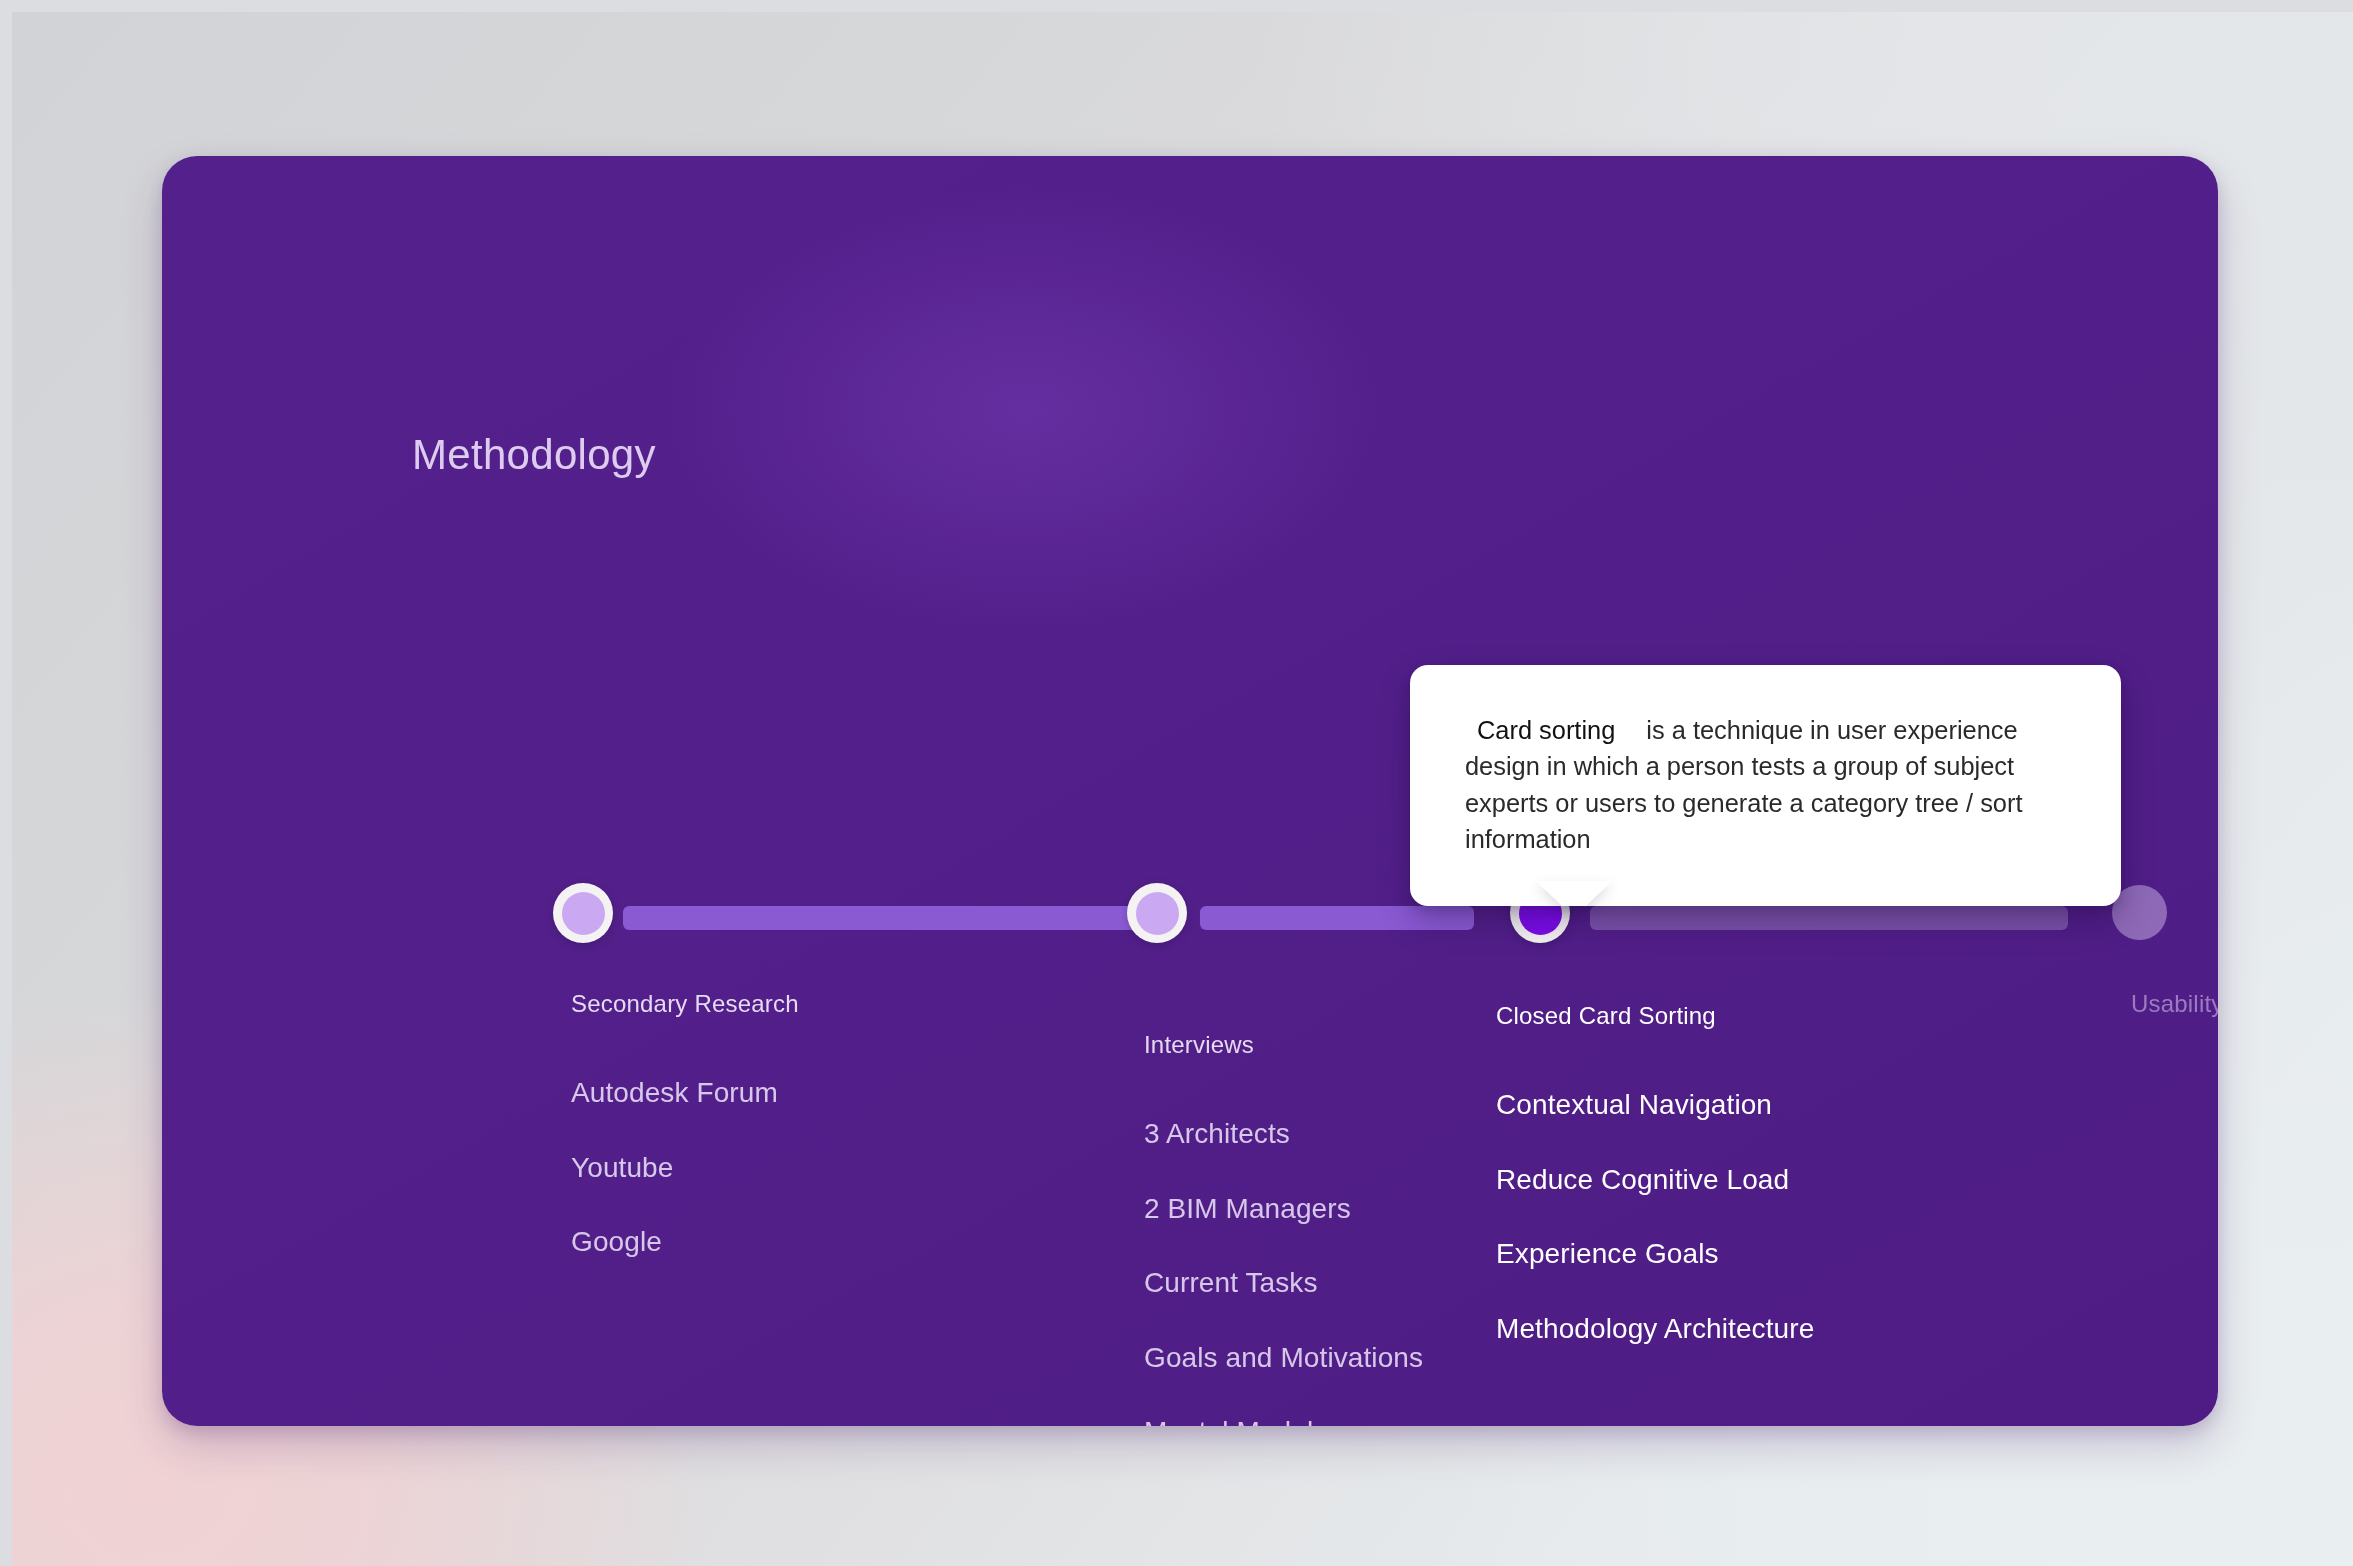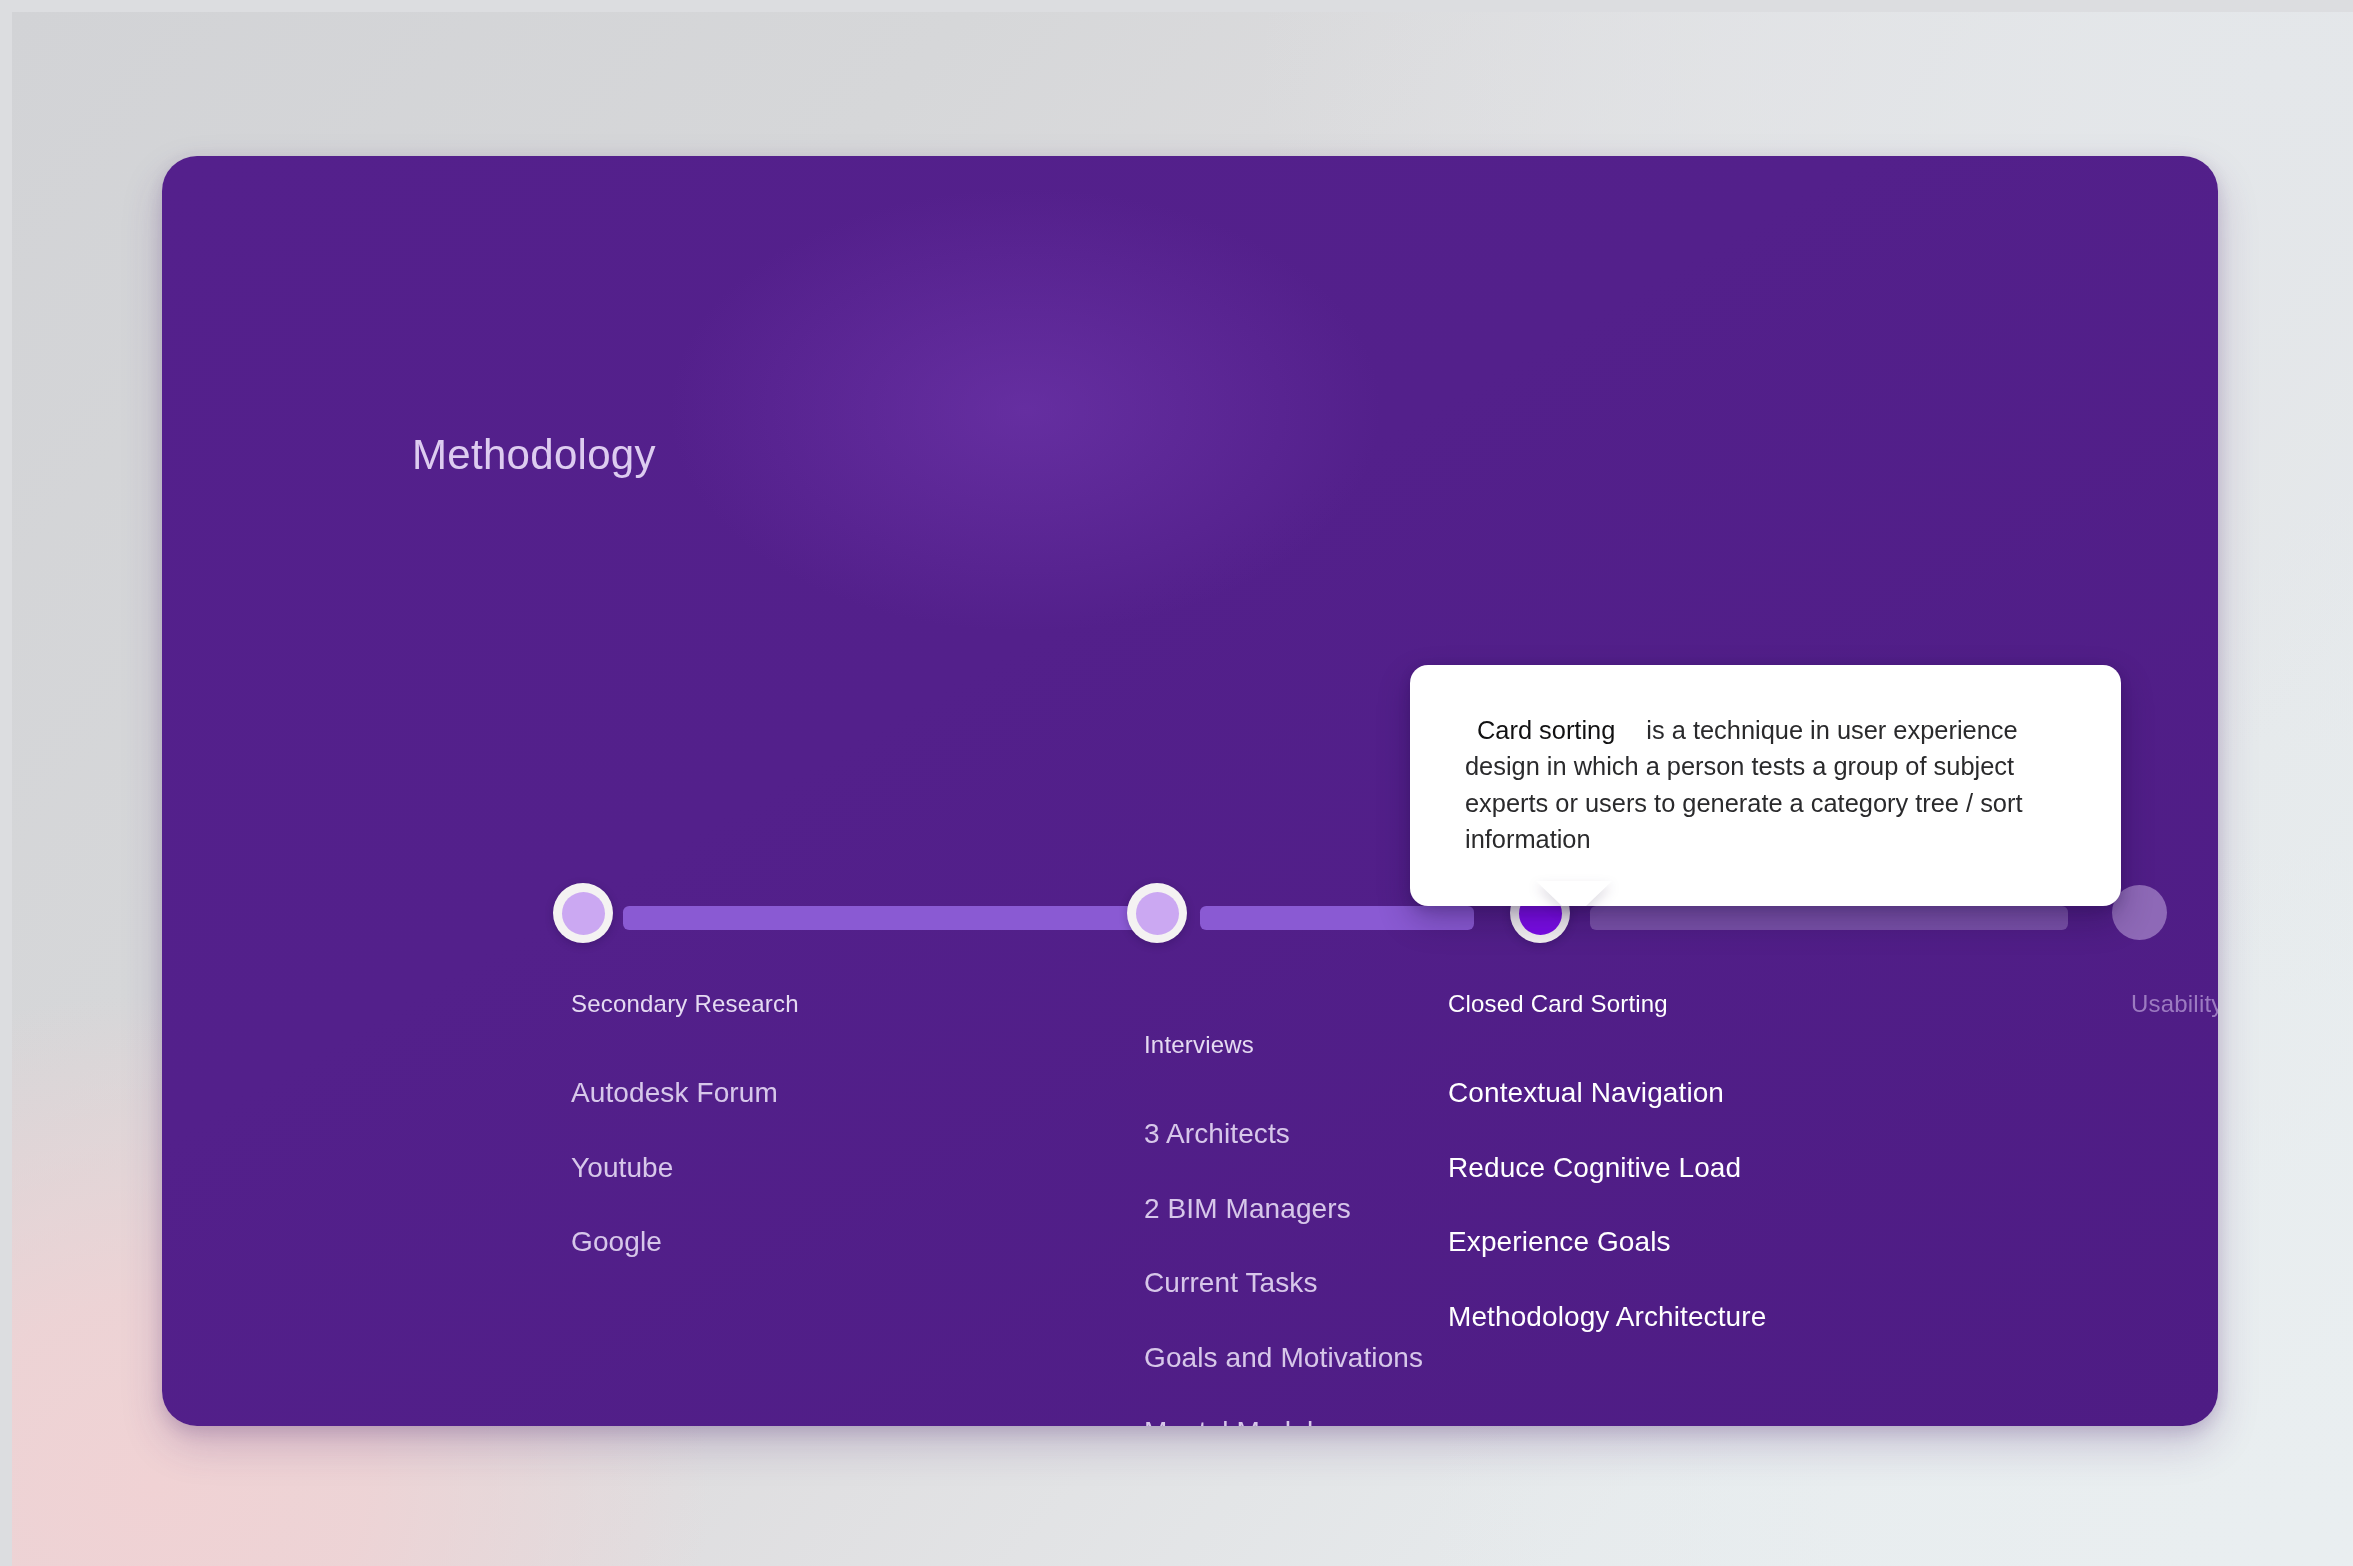--- a/index.html
+++ b/index.html
@@ -217,21 +217,21 @@
 
   <div class="stage" style="left:958px;margin-top:41px;">
     <div class="stage-title">Interviews</div>
     <div class="stage-item">3 Architects</div>
     <div class="stage-item">2 BIM Managers</div>
     <div class="stage-item">Current Tasks</div>
     <div class="stage-item">Goals and Motivations</div>
     <div class="stage-item">Mental Model</div>
   </div>
 
-  <div class="stage is-active" style="left:1262px;">
+  <div class="stage is-active" style="left:1310px;margin-top:12px;">
     <div class="stage-title">Closed Card Sorting</div>
     <div class="stage-item">Contextual Navigation</div>
     <div class="stage-item">Reduce Cognitive Load</div>
     <div class="stage-item">Experience Goals</div>
     <div class="stage-item">Methodology Architecture</div>
   </div>
 
   <div class="stage is-upcoming" style="left:1945px;">
     <div class="stage-title">Usability T</div>
   </div>

